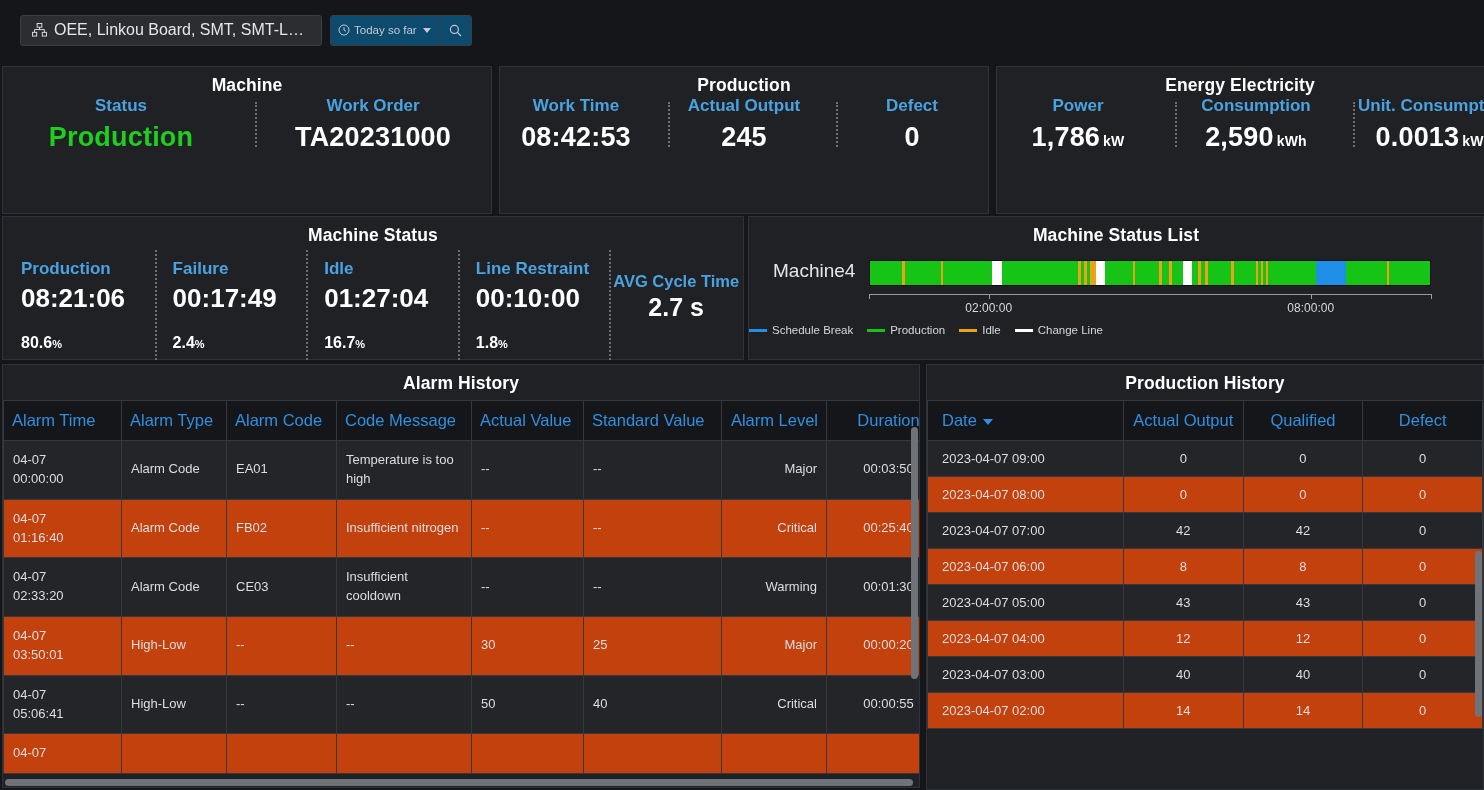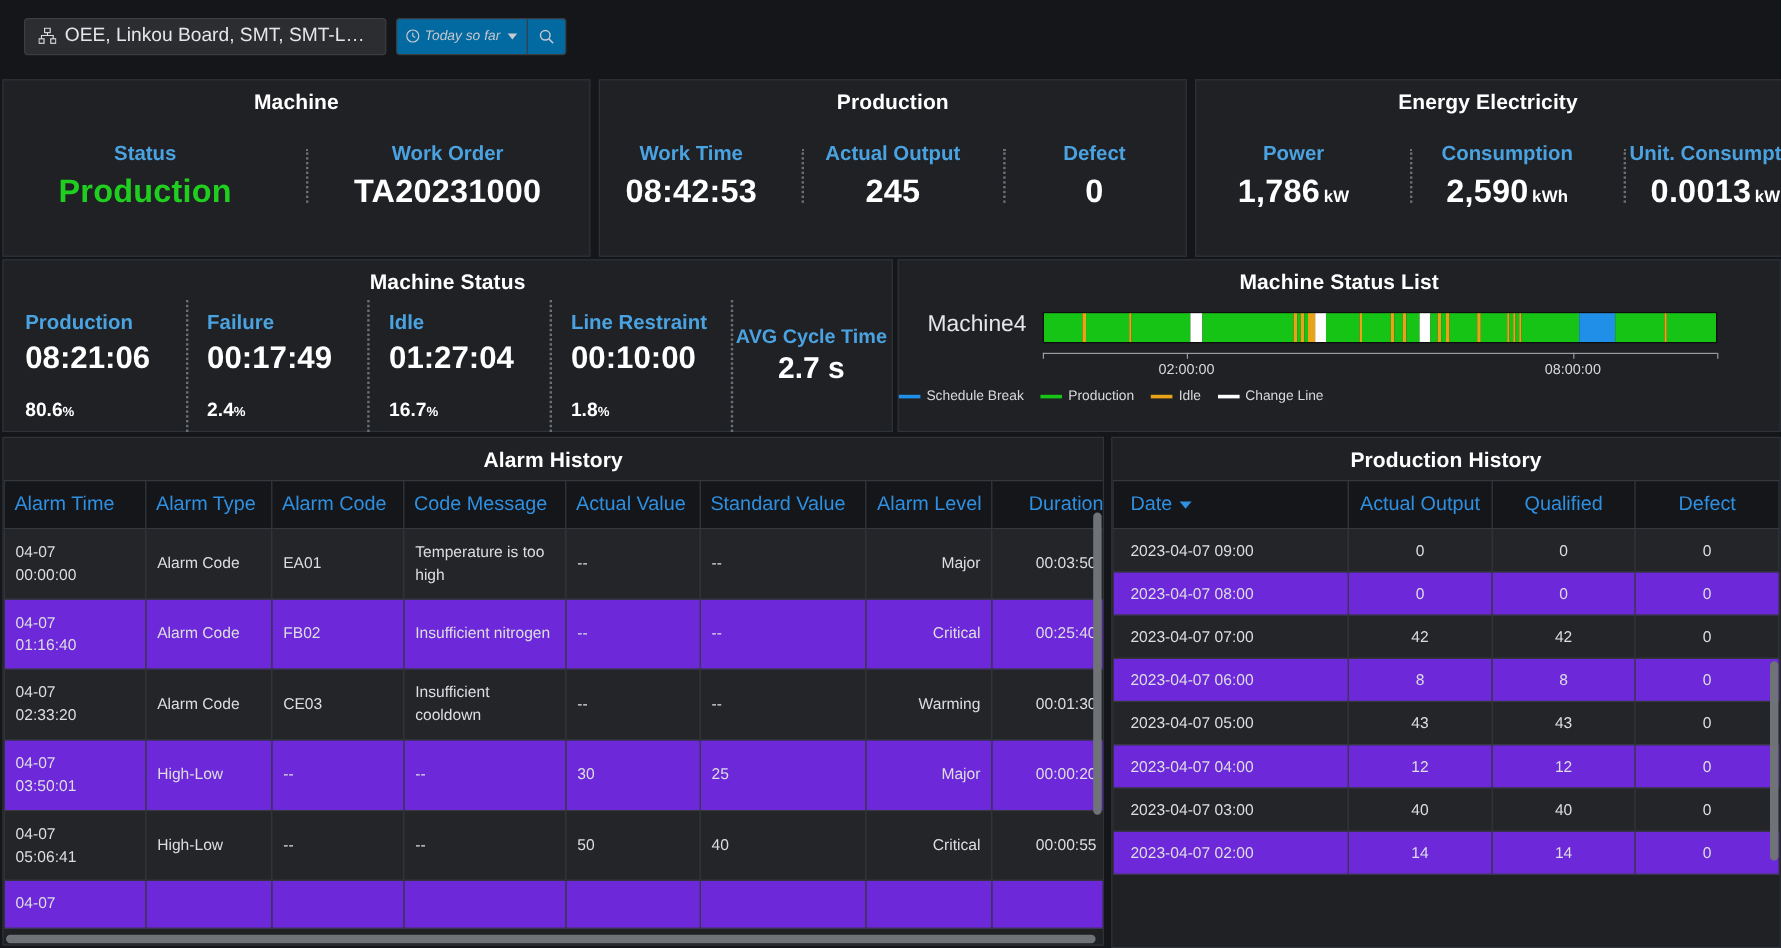--- a/index.html
+++ b/index.html
@@ -22,23 +22,23 @@
     border: 1px solid #3a3d42; border-radius: 3px;
     display: flex; align-items: center; gap: 7px;
     padding: 0 11px; max-width: 302px;
   }
   .crumb-text {
     color: #e4e6ea; font-size: 16px; white-space: nowrap;
     overflow: hidden; text-overflow: ellipsis;
   }
   .hier-icon { width: 15px; height: 14px; flex: 0 0 auto; display:block; }
   .timebox {
-    height: 31px; background: #0369a1;
+    height: 31px; background: #0c4a6e;
     border: 1px solid #3a3d42; border-radius: 3px;
-    display: flex; align-items: stretch; font-style: italic;
+    display: flex; align-items: stretch;
   }
   .time-seg {
     display: flex; align-items: center; gap: 4px;
     padding: 0 8px 0 7px; color: #c7c9ce; font-size: 11.5px;
   }
   .clock-icon { width: 12px; height: 12px; display:block; }
   .caret { width: 0; height: 0; border-left: 4px solid transparent;
     border-right: 4px solid transparent; border-top: 5px solid #c7c9ce; margin-left:2px; }
   .search-seg {
     border-left: 1px solid #3a3d42; display: flex; align-items: center;
@@ -48,21 +48,21 @@
 
   
   .panel {
     background: #1f2125; border: 1px solid #2f3237;
     position: absolute;
   }
   .panel-title {
     text-align: center; color: #ffffff; font-size: 17.5px;
     font-weight: 700; padding-top: 8px; letter-spacing: .1px;
   }
-  .stat-row { display: flex; height: 100px; align-items: center; gap: 16px; }
+  .stat-row { display: flex; height: 100px; align-items: flex-start; gap: 16px; }
   .stat-cell {
     flex: 1; display: flex; flex-direction: column; align-items: center;
     justify-content: center; position: relative;
   }
   .stat-cell + .stat-cell::before {
     content: ""; position: absolute; left: 0; top: 6px; bottom: 6px;
     border-left: 2px dotted #6c6f75;
   }
   .stat-label { color: #4aa3e0; font-size: 17px; font-weight: 700; margin-bottom: 6px; }
   .stat-value { color: #ffffff; font-size: 27px; font-weight: 700; letter-spacing: .2px; }
@@ -120,21 +120,21 @@
   th {
     color: #2f8fe0; font-size: 16.5px; font-weight: 400;
     background: #141619; border: 1px solid #35383d;
     padding: 10px 8px; text-align: center; white-space: nowrap;
   }
   td {
     color: #dcdee2; font-size: 13px; border: 1px solid #35383d;
     padding: 10px 9px; vertical-align: middle;
   }
   tr.odd td { background: #232529; }
-  tr.even td { background: #6d28d9; }
+  tr.even td { background: #c2410c; }
   .ah th:nth-child(1), .ah td:nth-child(1) { width: 118px; text-align: left; }
   .ah th:nth-child(2), .ah td:nth-child(2) { width: 105px; text-align: left; }
   .ah th:nth-child(3), .ah td:nth-child(3) { width: 110px; text-align: left; }
   .ah th:nth-child(4), .ah td:nth-child(4) { width: 135px; text-align: left; }
   .ah th:nth-child(5), .ah td:nth-child(5) { width: 112px; text-align: left; }
   .ah th:nth-child(6), .ah td:nth-child(6) { width: 138px; text-align: left; }
   .ah th:nth-child(7), .ah td:nth-child(7) { width: 105px; text-align: right; }
   .ah th:nth-child(8), .ah td:nth-child(8) { width: 124px; text-align: center; }
   .ah td { line-height: 1.45; }
   .ph th:nth-child(1), .ph td:nth-child(1) { width: 196px; text-align: left; padding-left: 14px; }

